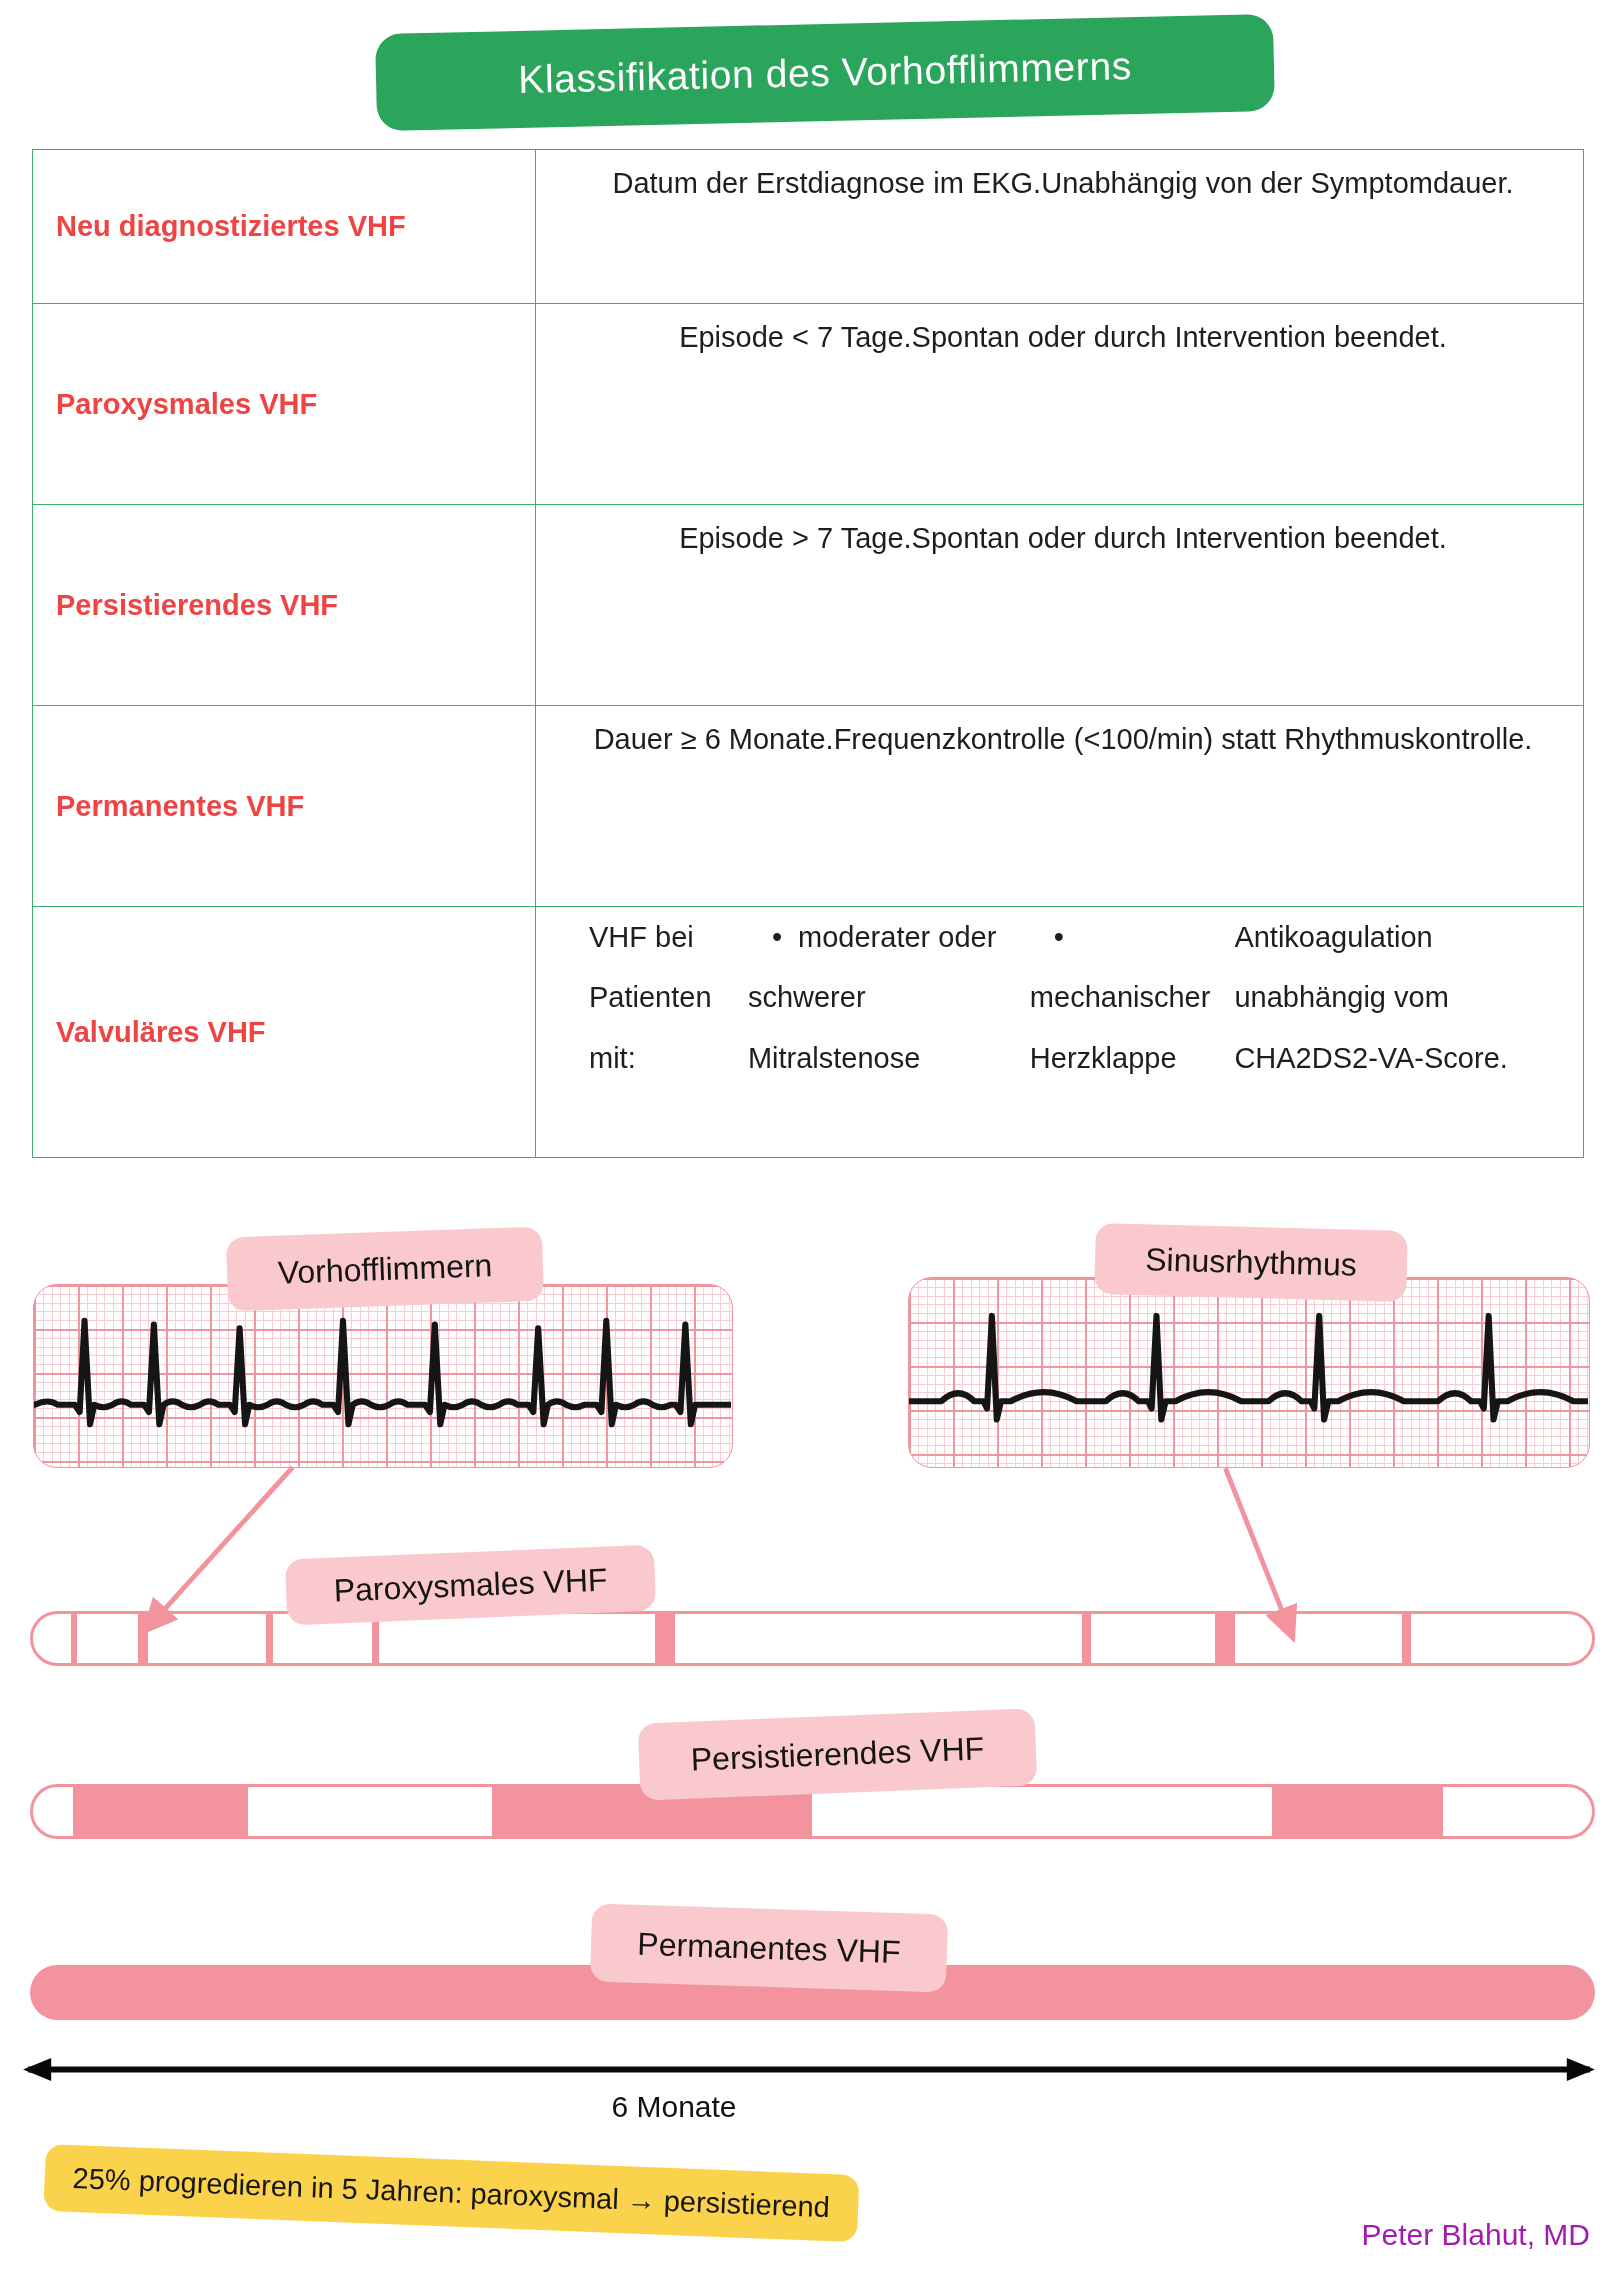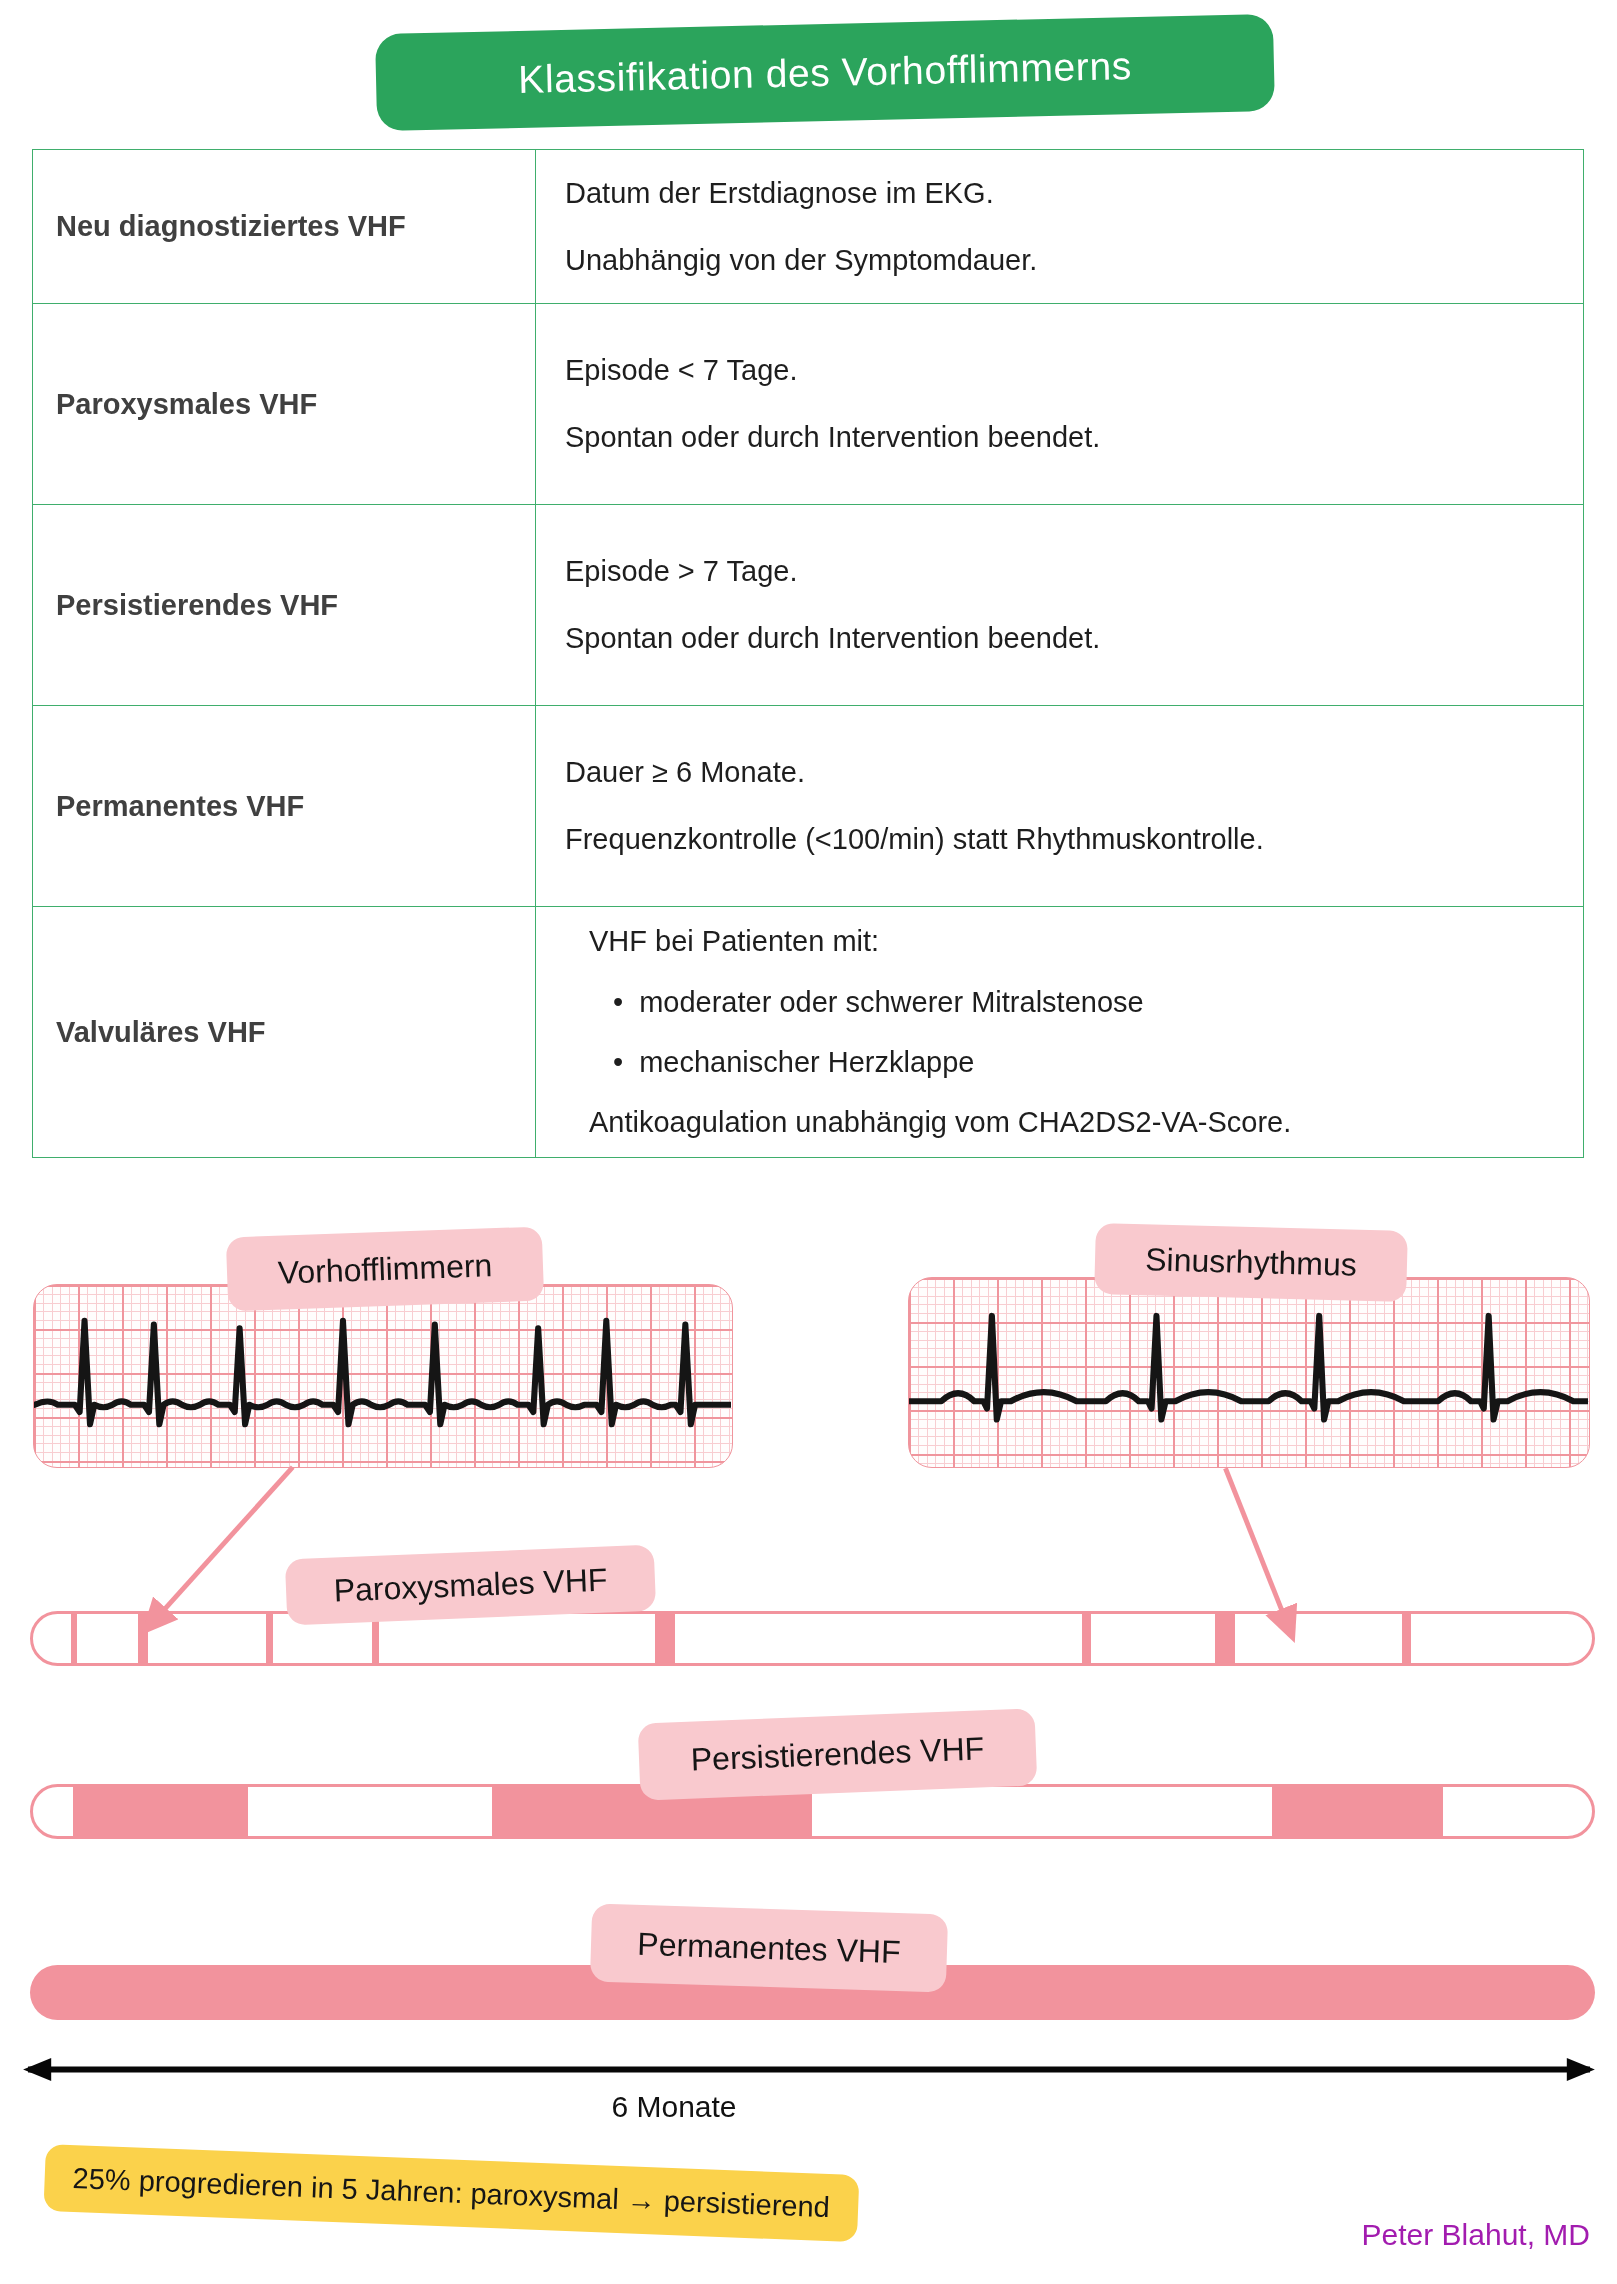--- a/index.html
+++ b/index.html
@@ -17,24 +17,24 @@
   
   .af-table{
     position:absolute; left:32px; top:149px; width:1552px;
     border:1.8px solid #3FAE6C; box-sizing:border-box; background:#ffffff;
   }
   .trow{ display:grid; grid-template-columns:503px 1fr; box-sizing:border-box; }
   .trow + .trow{ border-top:1.8px solid #3FAE6C; }
   .cell{ box-sizing:border-box; }
   .cell.term{
     border-right:1.8px solid #3FAE6C; display:flex; align-items:center;
-    padding-left:23px; font-weight:700; font-size:29px; color:#404040;
+    padding-left:23px; font-weight:700; font-size:29px; color:#ef4444;
   }
   .cell.def{
-    display:flex; flex-direction:column; justify-content:center;
+    display:flex; flex-direction:row; justify-content:center;
     padding-left:29px; padding-right:22px; font-size:29px; color:#1e1e1e;
   }
   .cell.def p{ margin:0; line-height:2.3; }
   .trow.tall .cell.def p{ line-height:2.08;margin-left:24px; }
   .bullet .dot{ display:inline-block; margin-left:24px; margin-right:16px; }
   
   .ecg{
     position:absolute; box-sizing:border-box; background-color:#fffdfd;
     border:1.8px solid #F0959D; border-radius:24px; z-index:1;
     background-image:

